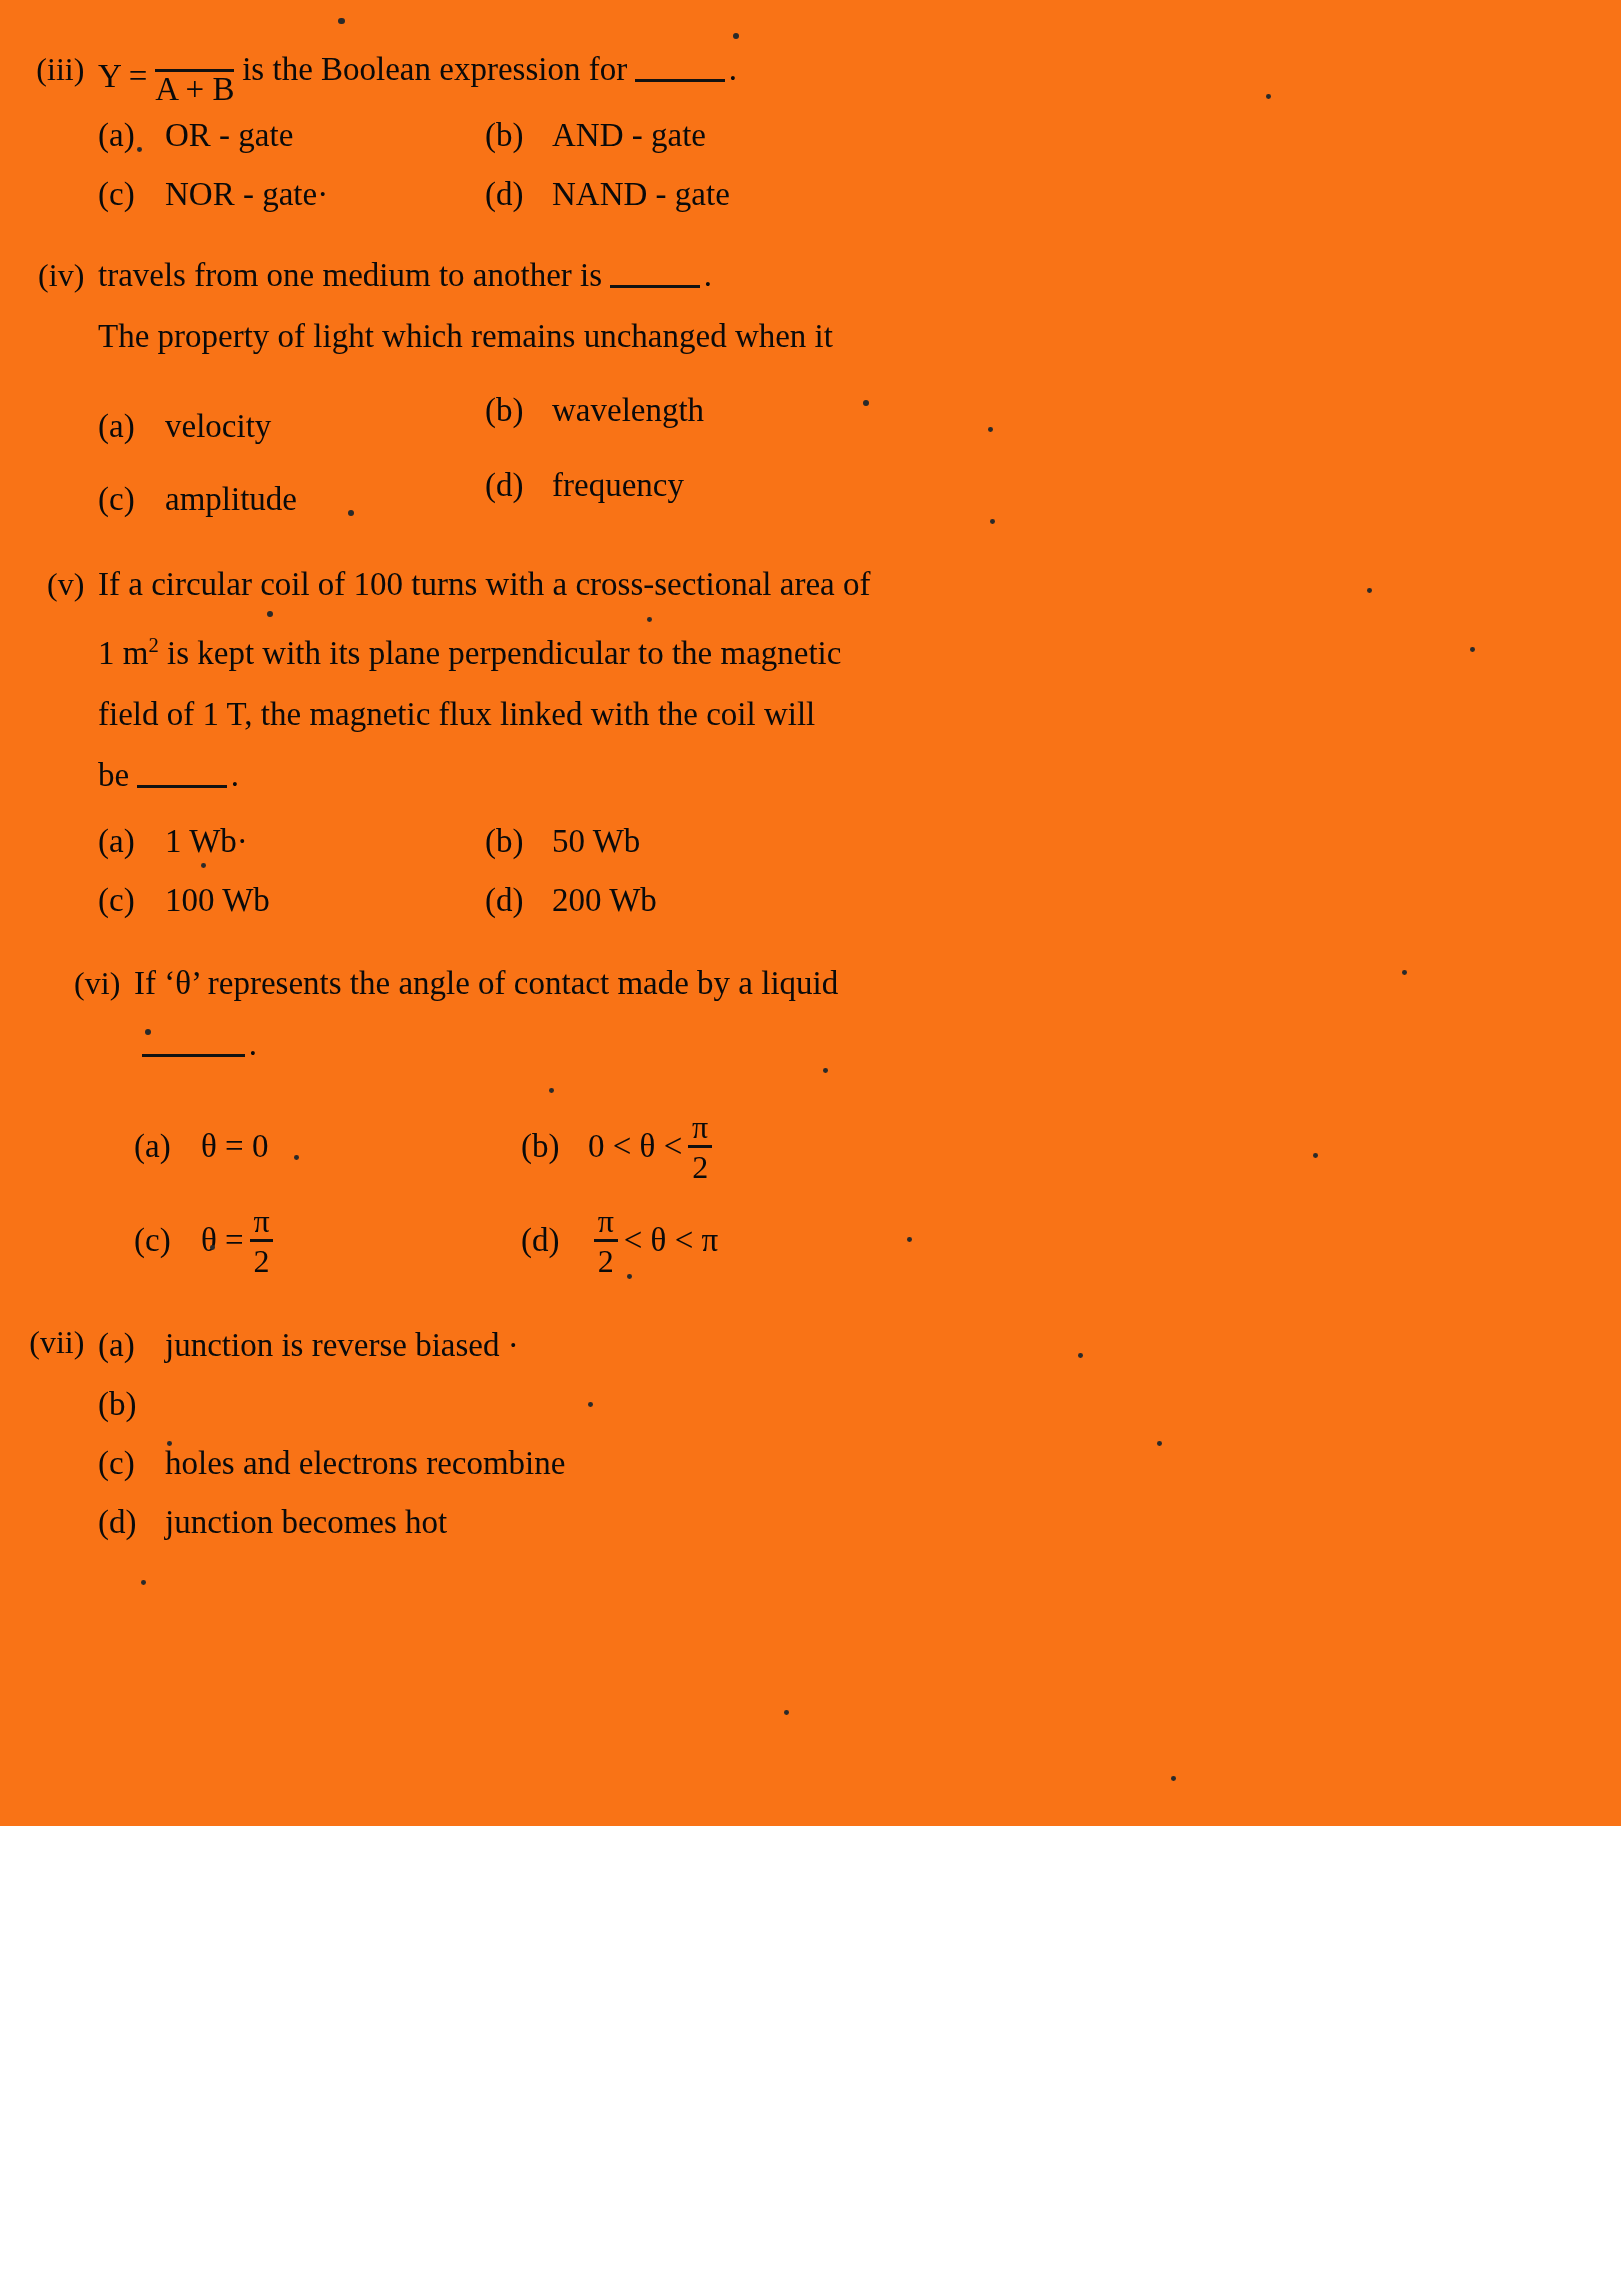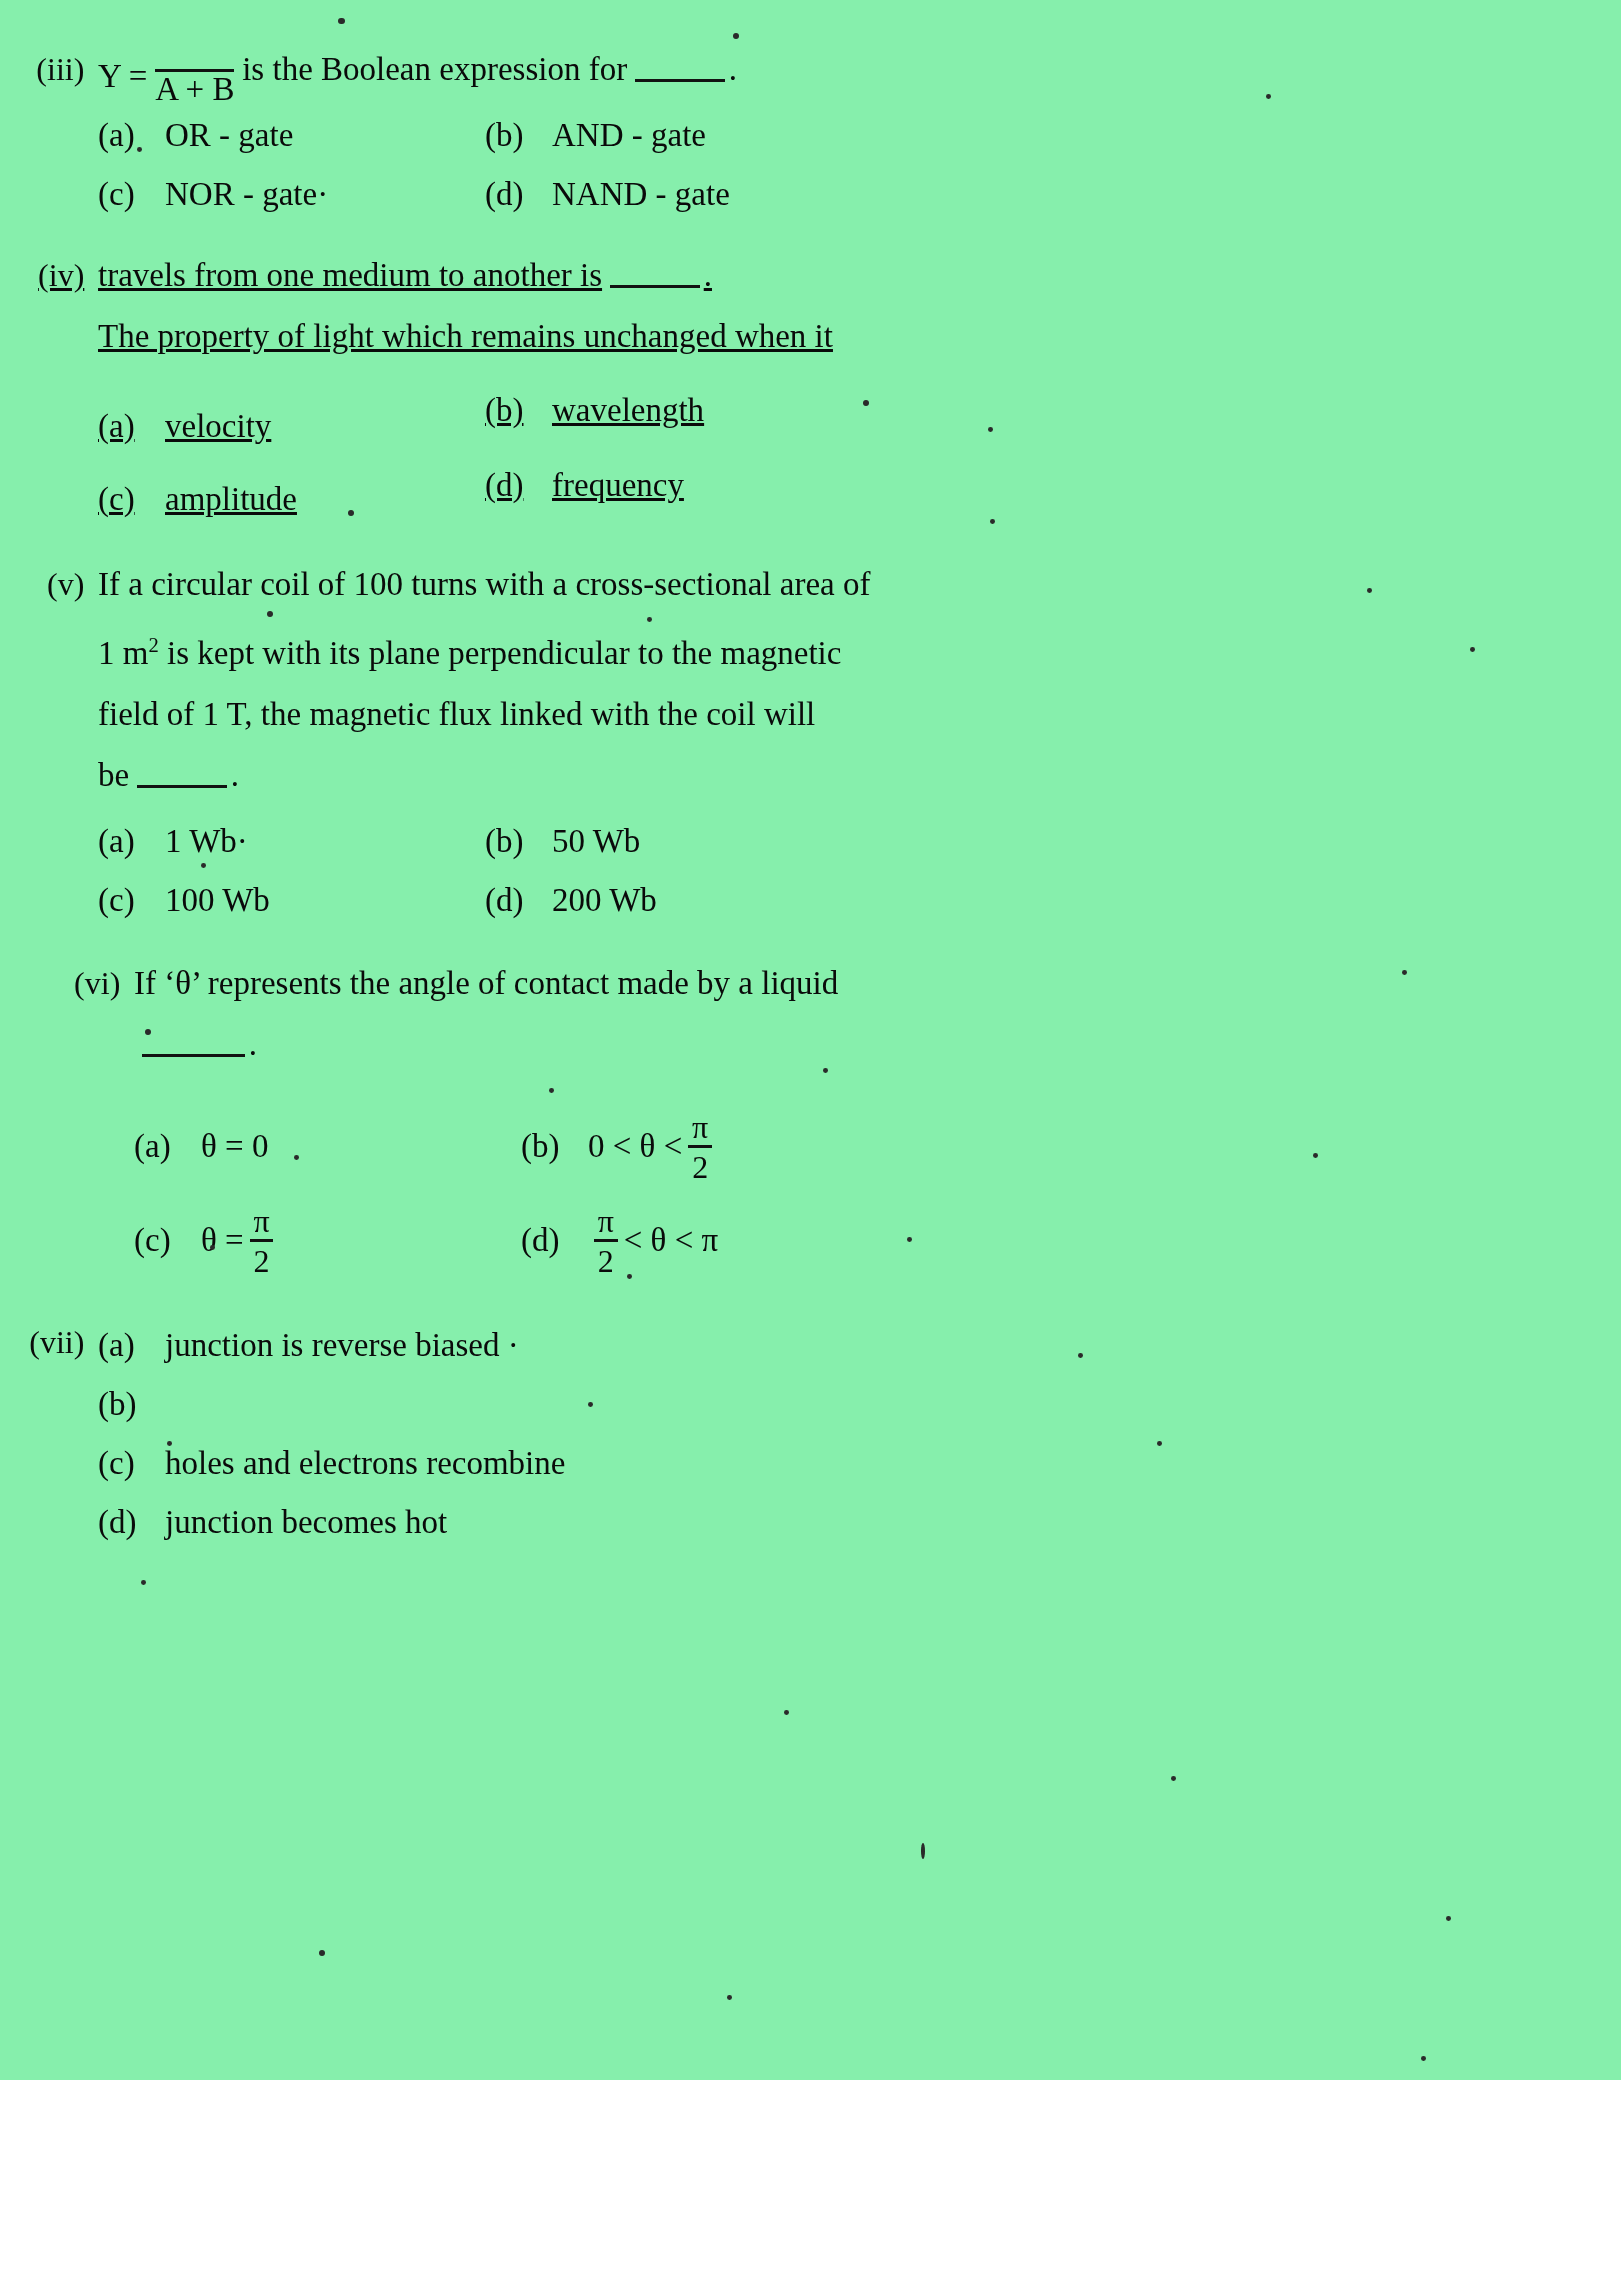--- a/index.html
+++ b/index.html
@@ -7,22 +7,22 @@
     padding: 0;
     background: #ffffff;
   }
   body {
     font-family: "Liberation Serif", "DejaVu Serif", serif;
     color: #0a0a0a;
   }
   .page {
     position: relative;
     width: 1621px;
-    height: 2080px;
-    background: #86efac;
+    height: 1826px;
+    background: #f97316;
     overflow: hidden;
   }
   
   .speckle {
     position: absolute;
     background: #2a2a2a;
     border-radius: 50%;
     pointer-events: none;
   }
   .content {
@@ -219,21 +219,21 @@
             </div>
             <div class="opt col-b">
               <span class="opt-key">(d)</span>
               <span class="opt-text">NAND - gate</span>
             </div>
           </div>
         </div>
       </div>
     </div>
 
-    <div class="q" style="margin-top:21.6px;text-decoration:underline;">
+    <div class="q" style="margin-top:21.6px;">
       <div class="q-num">(iv)</div>
       <div class="q-body">
         <div class="q-line">
           <span>travels from one medium to another is</span><span class="blank"></span><span>.</span>
         </div>
         <div class="q-line">The property of light which remains unchanged when it</div>
         <div class="opts" style="margin-top:13.7px;">
           <div class="opt-row">
             <div class="opt col-a" style="padding-top:15.7px;">
               <span class="opt-key">(a)</span>

